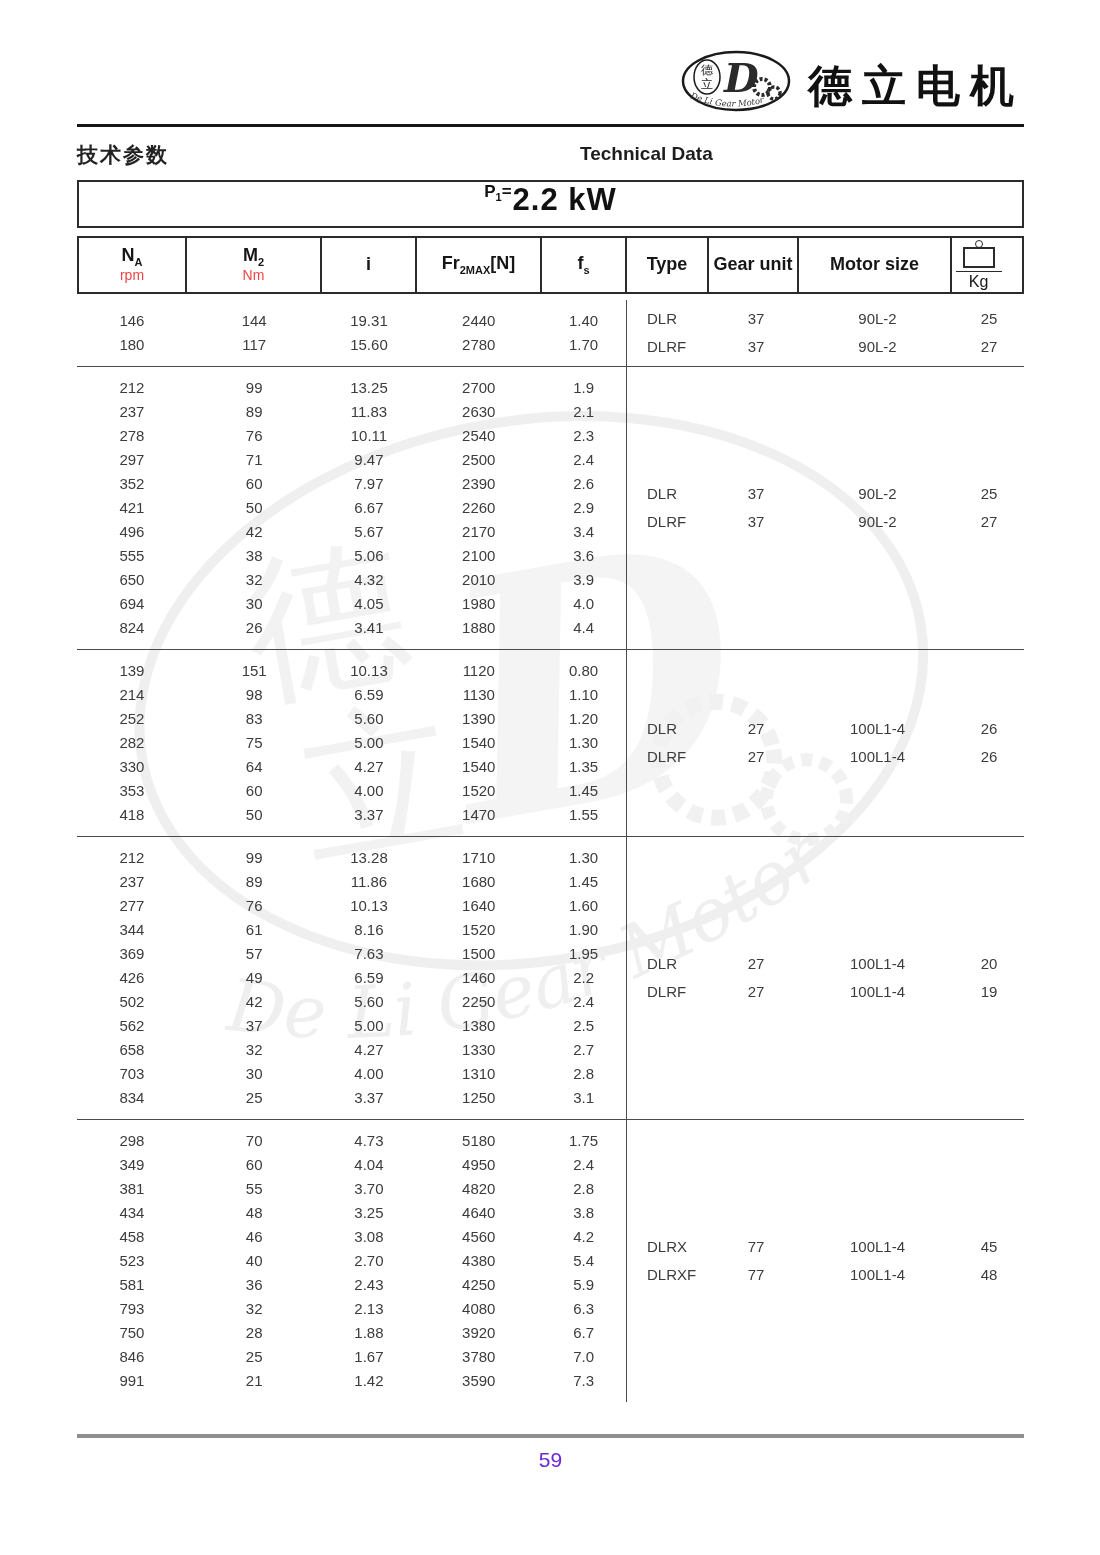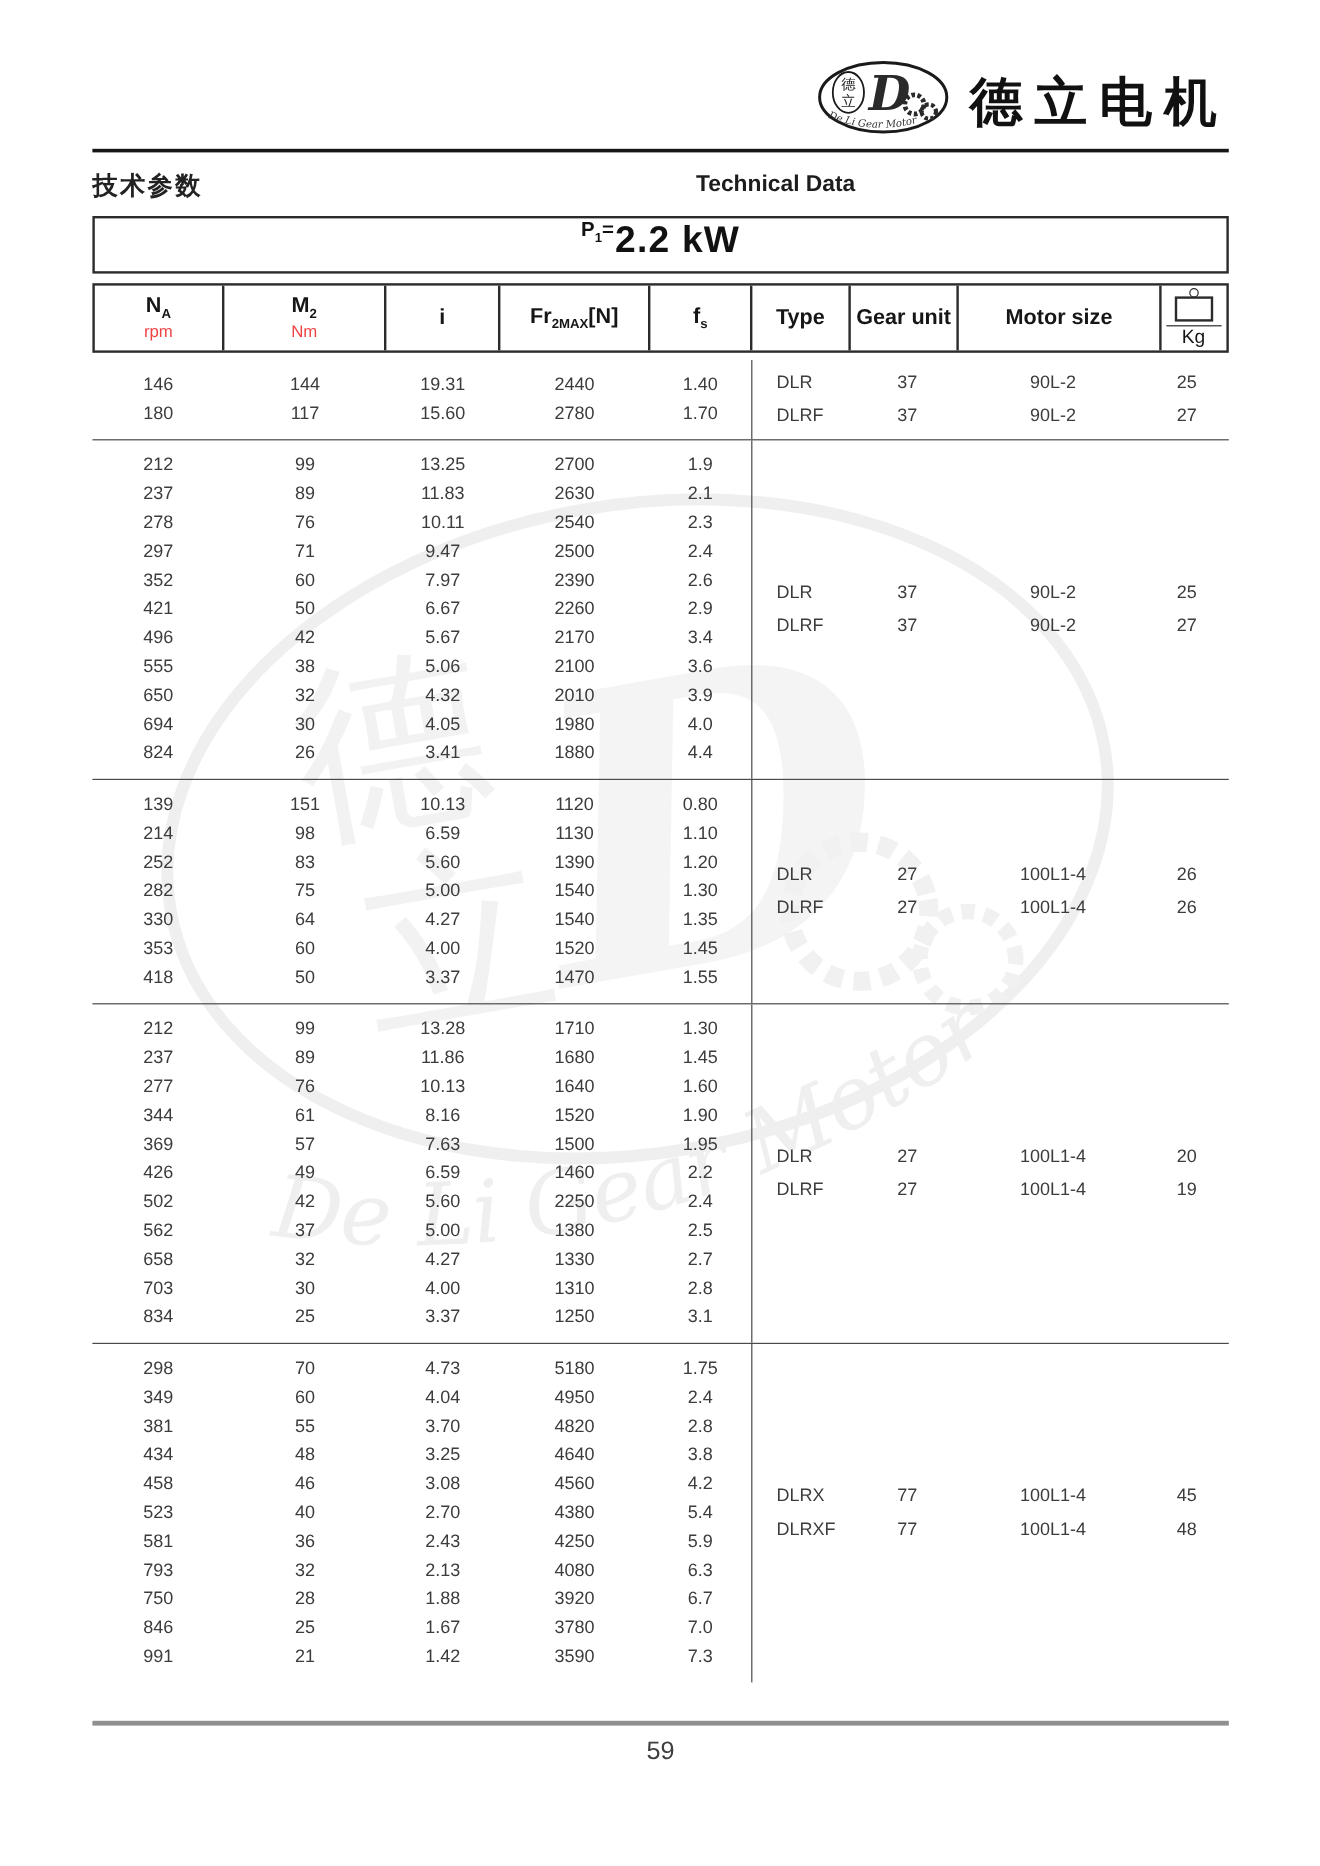--- a/index.html
+++ b/index.html
@@ -23,42 +23,42 @@
   .p-pre sub{font-size:11px;}
   .p-val{font-size:31px;font-weight:bold;color:#111;letter-spacing:1px;margin-left:1px;}
   
   .thead{position:absolute;top:236px;left:77px;width:947px;height:58px;box-sizing:border-box;border:2px solid #2b2b2b;display:flex;background:transparent;}
   .th{box-sizing:border-box;border-right:2px solid #2b2b2b;display:flex;flex-direction:column;align-items:center;justify-content:center;color:#161616;}
   .th:last-child{border-right:none;}
   .th-main{font-size:18px;font-weight:bold;line-height:1.1;}
   .th-main sub{font-size:11px;font-weight:bold;}
   .th-unit{font-size:14px;line-height:1.2;color:#ef4444;}
   .h-na{width:108px;}.h-m2{width:135px;}.h-i{width:95px;}.h-fr{width:125px;}.h-fs{width:85px;}
-  .h-type{width:82px;}.h-gear{width:90px;}.h-motor{width:169px;}.h-kg{width:53px;justify-content:center;}
+  .h-type{width:82px;}.h-gear{width:90px;}.h-motor{width:153px;}.h-kg{width:53px;justify-content:center;}
   .kg-icon{display:flex;flex-direction:column;align-items:center;}
   .kg-knob{width:6px;height:6px;border:1.5px solid #2b2b2b;border-radius:50%;margin-bottom:-1px;background:#fff;}
   .kg-rect{width:28px;height:17px;border:2px solid #2b2b2b;}
   .kg-sep{width:46px;border-top:1.5px solid #2b2b2b;margin:3px 0 1px 0;}
   .kg-label{font-size:16px;}
   
   #tbody{position:absolute;top:300px;left:77px;width:947px;}
   .group{display:flex;border-bottom:1px solid #4a4a4a;}
   .group:last-child{border-bottom:none;}
   .g-left{width:550px;box-sizing:border-box;border-right:1px solid #4a4a4a;padding:9px 0;}
   .g-right{width:397px;display:flex;align-items:center;}
   .g-right-in{width:100%;}
   .g-row{display:flex;height:24px;line-height:24px;font-size:15px;}
   .t-row{height:28px;line-height:28px;}
   .cell{display:block;text-align:center;white-space:nowrap;}
   .c-na{width:110px;}.c-m2{width:135px;}.c-i{width:95px;}.c-fr{width:125px;}.c-fs{width:85px;}
   .c-type{width:84px;text-align:left;padding-left:20px;box-sizing:border-box;}
   .c-gear{width:90px;}.c-motor{width:153px;}.c-kg{width:70px;}
   
   .footer-rule{position:absolute;top:1434px;left:77px;width:947px;border-top:4px solid #8f8f8f;}
-  .page-num{position:absolute;top:1448px;left:77px;width:947px;text-align:center;font-size:21px;color:#404040;}
+  .page-num{position:absolute;top:1448px;left:77px;width:947px;text-align:center;font-size:21px;color:#6d28d9;}
 </style>
 </head>
 <body>
 
 <div class="layer" id="watermark">
   <div class="wm-wrap">
     <svg width="840" height="700" viewBox="0 0 840 700">
       <ellipse cx="420" cy="300" rx="395" ry="270" fill="none" stroke="#e3e3e3" stroke-width="10"></ellipse>
       <text x="150" y="250" font-size="160" fill="#e8e8e8" font-family="DejaVu Serif, Liberation Serif, serif">德</text>
       <text x="175" y="420" font-size="160" fill="#e8e8e8" font-family="DejaVu Serif, Liberation Serif, serif">立</text>

